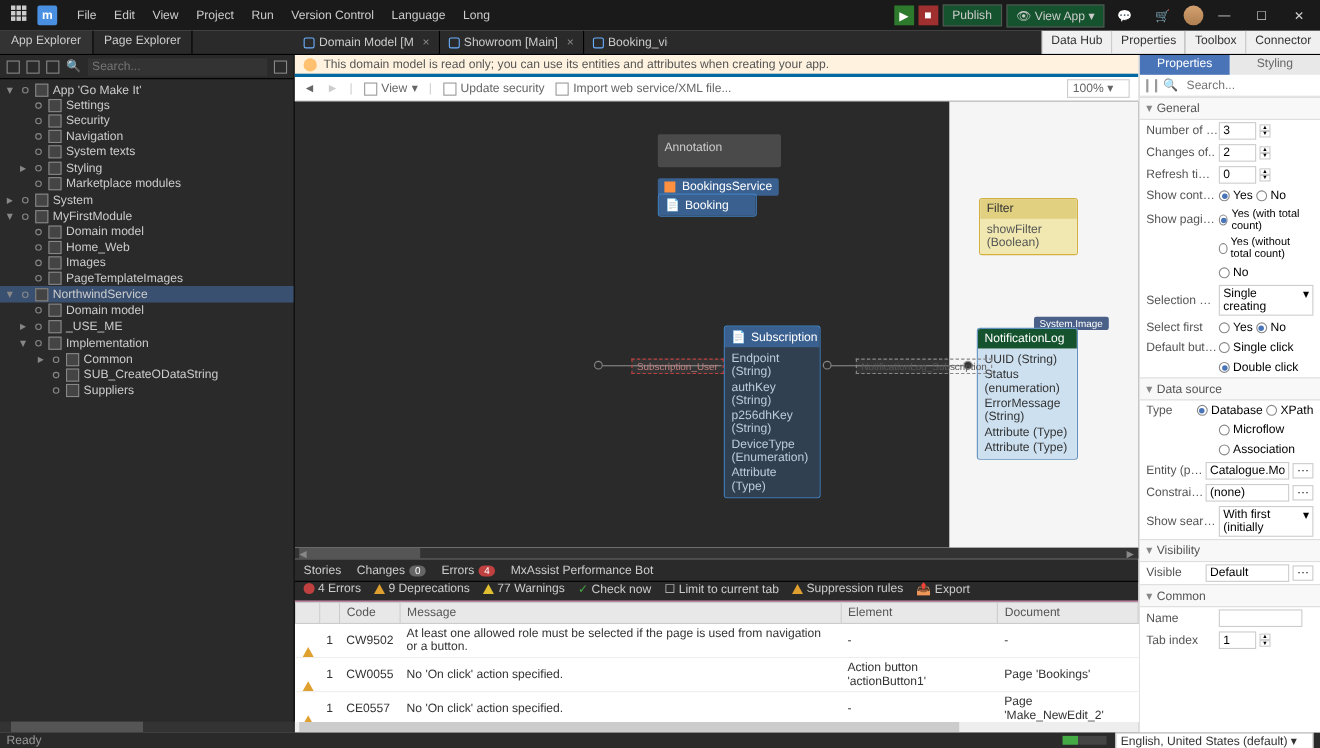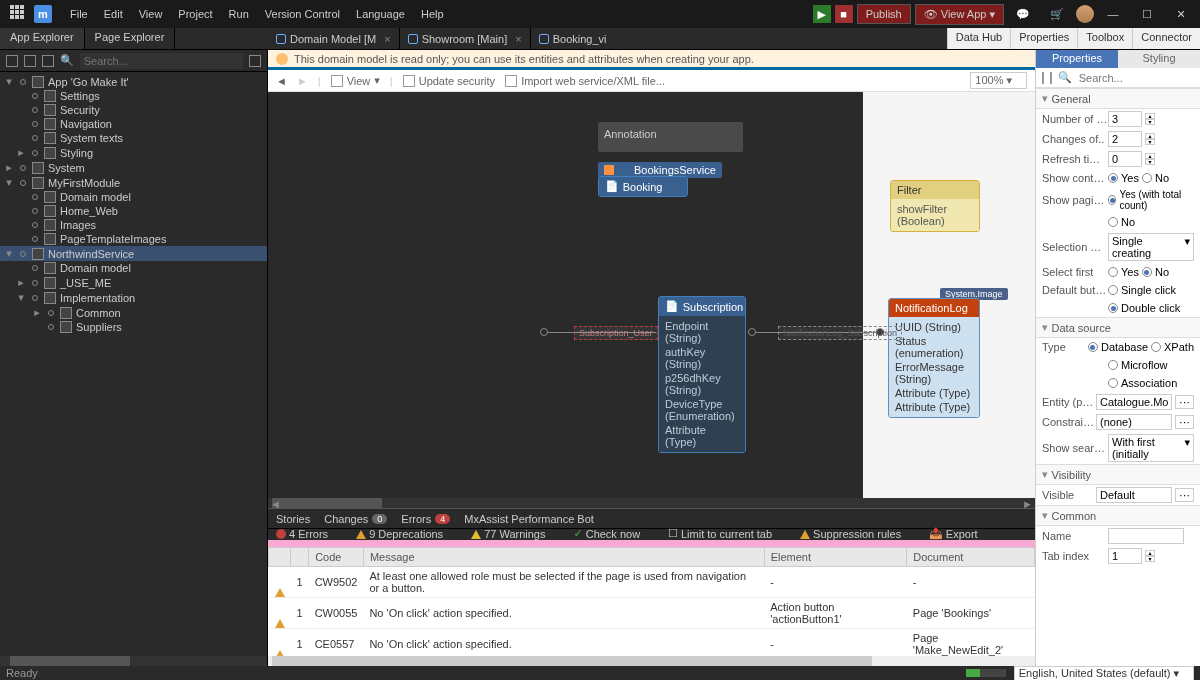--- a/index.html
+++ b/index.html
@@ -5,21 +5,21 @@
 *{box-sizing:border-box;margin:0;padding:0;font-family:"Segoe UI",Arial,sans-serif;font-size:11px}
 body{background:#fff;width:1200px;height:680px;overflow:hidden;position:relative}
 .titlebar{height:28px;background:#1a1a1a;display:flex;align-items:center;color:#ccc;padding:0 4px}
 .titlebar .apps-icon{width:18px;height:18px;display:grid;grid-template-columns:repeat(3,4px);grid-template-rows:repeat(3,4px);gap:1px;margin:0 6px}
 .titlebar .apps-icon span{background:#ccc}
 .mx-logo{width:18px;height:18px;background:#4a90e2;color:#fff;border-radius:2px;display:flex;align-items:center;justify-content:center;font-weight:bold;margin-right:10px}
 .menu-item{padding:0 8px;cursor:pointer}
 .titlebar-right{margin-left:auto;display:flex;align-items:center;gap:4px}
 .run-btn{width:18px;height:18px;background:#2d7a2d;display:flex;align-items:center;justify-content:center;color:#fff}
 .stop-btn{width:18px;height:18px;background:#a03030;display:flex;align-items:center;justify-content:center;color:#fff}
-.publish-btn,.viewapp-btn{background:#7f1d1d;padding:3px 8px;border:1px solid #555;color:#ccc;cursor:pointer}
+.publish-btn,.viewapp-btn{background:#14532d;padding:3px 8px;border:1px solid #555;color:#ccc;cursor:pointer}
 .win-ctrl{width:30px;height:22px;display:flex;align-items:center;justify-content:center;color:#ccc;cursor:pointer}
 .avatar{width:18px;height:18px;border-radius:50%;background:linear-gradient(#d4a070,#b08050)}
 .tabbar{height:22px;background:#2a2a2a;display:flex;align-items:stretch;color:#ccc;border-bottom:1px solid #000}
 .left-tabs{display:flex;width:268px}
 .left-tab{padding:3px 10px;border-right:1px solid #000;cursor:pointer}
 .left-tab.active{background:#333}
 .doc-tabs{display:flex;flex:1;overflow:hidden}
 .doc-tab{display:flex;align-items:center;gap:4px;padding:0 8px;border-right:1px solid #000;cursor:pointer;white-space:nowrap}
 .doc-tab .ico{width:10px;height:10px;border:1px solid #6ab0ff;border-radius:2px}
 .doc-tab .close{color:#888;margin-left:4px}
@@ -42,47 +42,47 @@
 .editor{flex:1;display:flex;flex-direction:column;min-width:0}
 .warn-bar{height:20px;background:#fff3e0;color:#555;display:flex;align-items:center;padding:0 8px;border-bottom:3px solid #0369a1;overflow:hidden}
 .warn-bar .wico{width:12px;height:12px;background:#ffc070;border-radius:50%;margin-right:6px;flex-shrink:0}
 .ed-toolbar{height:22px;background:#fff;display:flex;align-items:center;gap:10px;padding:0 8px;border-bottom:1px solid #ddd;color:#666}
 .ed-toolbar .tbtn{display:flex;align-items:center;gap:4px;cursor:pointer}
 .ed-toolbar .tico{width:12px;height:12px;border:1px solid #999}
 .zoom-sel{margin-left:auto;border:1px solid #ccc;padding:1px 14px 1px 4px;background:#fff}
 .canvas-wrap{flex:1;position:relative;overflow:hidden}
 .canvas{position:absolute;inset:0;background:#2a2a2a}
 .canvas-light{position:absolute;left:595px;top:0;right:0;bottom:0;background:#f5f5f5}
-.anno{position:absolute;left:330px;top:30px;width:145px;height:30px;background:#4a4a4a;color:#ccc;padding:6px;border-radius:2px}
-.svc-hdr{position:absolute;left:330px;top:70px;background:#3a6090;color:#fff;padding:2px 6px;border-radius:2px;display:flex;align-items:center;gap:20px}
+.anno{position:absolute;left:330px;top:30px;width:112px;height:30px;background:#4a4a4a;color:#ccc;padding:6px;border-radius:2px}
+.svc-hdr{position:absolute;left:330px;top:70px;background:#3a6090;color:#fff;padding:2px 6px;border-radius:2px;display:flex;align-items:center;gap:6px}
 .svc-hdr .sico{width:10px;height:10px;background:#ff9040}
 .entity{position:absolute;border:1px solid #4080c0;border-radius:3px;overflow:hidden;font-size:10px}
 .entity .ehdr{background:#3a6090;color:#fff;padding:3px 6px;display:flex;align-items:center;gap:4px}
 .entity .ebody{background:#304050;color:#bcd;padding:3px 6px}
 .entity .erow{padding:1px 0}
 .entity.yel{border-color:#d4b040}
 .entity.yel .ehdr{background:#e0d080;color:#333}
 .entity.yel .ebody{background:#f0e8b0;color:#555}
 .entity.lt{border-color:#6090c0}
-.entity.lt .ehdr{background:#c2410c;color:#fff}
+.entity.lt .ehdr{background:#14532d;color:#fff}
 .entity.lt .ebody{background:#cde0f0;color:#333}
 .badge{position:absolute;background:#4a6088;color:#fff;padding:1px 5px;font-size:9px;border-radius:2px}
 .assoc{position:absolute;border:1px dashed #888;color:#555;font-size:9px;padding:1px 4px;background:rgba(255,255,255,0.05)}
 .assoc.red{border-color:#c04040;color:#c08080}
 .conn-line{position:absolute;height:1px;background:#888}
 .conn-dot{position:absolute;width:8px;height:8px;border:1px solid #888;border-radius:50%;background:#2a2a2a}
 
 .dock{height:158px;border-top:1px solid #555;display:flex;flex-direction:column;background:#2a2a2a;color:#ccc}
 .scrollbar-h{height:10px;background:#333;position:relative}
 .scrollbar-h .thumb{position:absolute;height:100%;background:#555}
 .dock-tabs{height:20px;display:flex;align-items:center;gap:14px;padding:0 8px;border-bottom:1px solid #000;background:#2a2a2a}
 .dock-tab{display:flex;align-items:center;gap:4px;cursor:pointer}
 .dock-badge{background:#c04040;color:#fff;border-radius:8px;padding:0 5px;font-size:9px}
 .dock-badge.gray{background:#666}
-.dock-filter{height:18px;display:flex;align-items:flex-end;gap:28px;padding:0 8px;border-bottom:7px solid #f9a8d4}
+.dock-filter{height:18px;display:flex;align-items:flex-start;gap:12px;padding:0 8px;border-bottom:1px solid #f9a8d4}
 .dock-filter .fitm{display:flex;align-items:center;gap:3px;cursor:pointer}
 .ficon{width:10px;height:10px}
 .ficon.err{background:#c04040;border-radius:50%}
 .ficon.dep{width:0;height:0;border-left:5px solid transparent;border-right:5px solid transparent;border-bottom:9px solid #e0a030}
 .ficon.warn{width:0;height:0;border-left:5px solid transparent;border-right:5px solid transparent;border-bottom:9px solid #e0c030}
 .err-table{flex:1;overflow:auto;background:#fff;color:#333}
 .err-table table{width:100%;border-collapse:collapse}
 .err-table th{background:#e8e8e8;text-align:left;padding:3px 6px;border:1px solid #ccc;font-weight:normal;color:#555}
 .err-table td{padding:3px 6px;border-bottom:1px solid #eee}
 
@@ -129,21 +129,21 @@
       <span></span>
     </div>
   <div class="mx-logo">m</div>
   <div class="menu-item">File</div>
   <div class="menu-item">Edit</div>
   <div class="menu-item">View</div>
   <div class="menu-item">Project</div>
   <div class="menu-item">Run</div>
   <div class="menu-item">Version Control</div>
   <div class="menu-item">Language</div>
-  <div class="menu-item">Help</div>
+  <div class="menu-item">Long</div>
   <div class="titlebar-right">
     <div class="run-btn">▶</div>
     <div class="stop-btn">■</div>
     <div class="publish-btn">Publish</div>
     <div class="viewapp-btn">👁 <span>View App</span> ▾</div>
     <div class="win-ctrl">💬</div>
     <div class="win-ctrl">🛒</div>
     <div class="avatar"></div>
     <div class="win-ctrl">—</div>
     <div class="win-ctrl">☐</div>
@@ -222,20 +222,26 @@
           <span class="bullet"></span>
           <span class="fico"></span>
           <span>System texts</span>
         </div>
         <div class="tree-row ind1">
           <span class="chev">▸</span>
           <span class="bullet"></span>
           <span class="fico"></span>
           <span>Styling</span>
         </div>
+        <div class="tree-row ind1">
+          <span class="chev"></span>
+          <span class="bullet"></span>
+          <span class="fico"></span>
+          <span>Marketplace modules</span>
+        </div>
         <div class="tree-row ind0">
           <span class="chev">▸</span>
           <span class="bullet"></span>
           <span class="fico"></span>
           <span>System</span>
         </div>
         <div class="tree-row ind0">
           <span class="chev">▾</span>
           <span class="bullet"></span>
           <span class="fico"></span>
@@ -287,20 +293,26 @@
           <span class="chev">▾</span>
           <span class="bullet"></span>
           <span class="fico"></span>
           <span>Implementation</span>
         </div>
         <div class="tree-row ind2">
           <span class="chev">▸</span>
           <span class="bullet"></span>
           <span class="fico"></span>
           <span>Common</span>
+        </div>
+        <div class="tree-row ind2">
+          <span class="chev"></span>
+          <span class="bullet"></span>
+          <span class="fico"></span>
+          <span>SUB_CreateODataString</span>
         </div>
         <div class="tree-row ind2">
           <span class="chev"></span>
           <span class="bullet"></span>
           <span class="fico"></span>
           <span>Suppliers</span>
         </div>
       </div>
     <div class="scrollbar-h">
         <div class="thumb" style="left:10px;width:120px"></div>
@@ -548,20 +560,27 @@
           <div class="plabel">Show paging bar</div>
           <div class="pval">
             <span class="radio on"></span>
             <span style="font-size:10px">Yes (with total count)</span>
           </div>
         </div>
       <div class="prow">
           <div class="plabel"></div>
           <div class="pval">
             <span class="radio"></span>
+            <span style="font-size:10px">Yes (without total count)</span>
+          </div>
+        </div>
+      <div class="prow">
+          <div class="plabel"></div>
+          <div class="pval">
+            <span class="radio"></span>
             <span>No</span>
           </div>
         </div>
       <div class="prow">
           <div class="plabel">Selection mode</div>
           <div class="pval">
             <div class="psel">
               <span>Single creating</span>
               <span>▾</span>
             </div>

